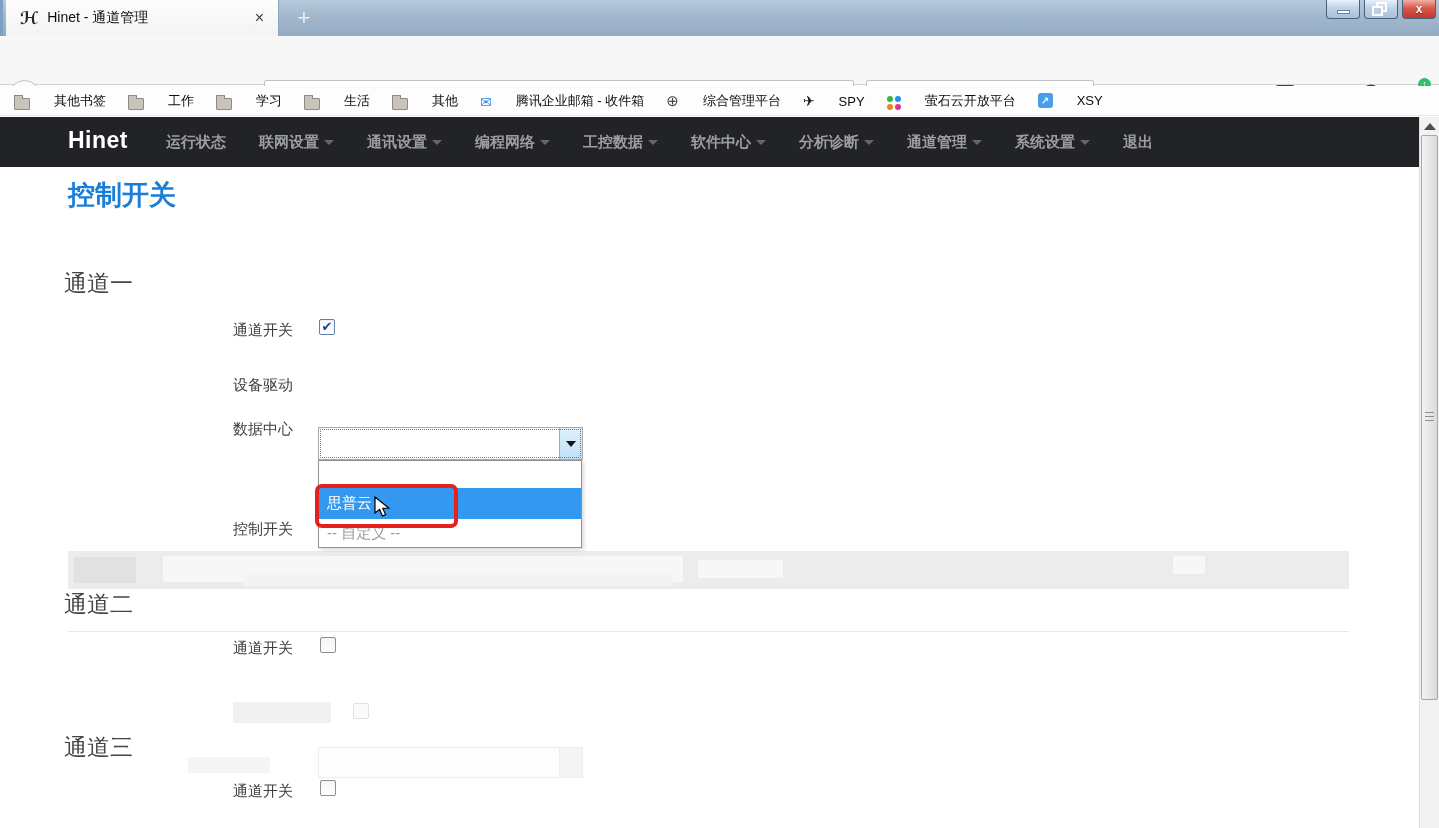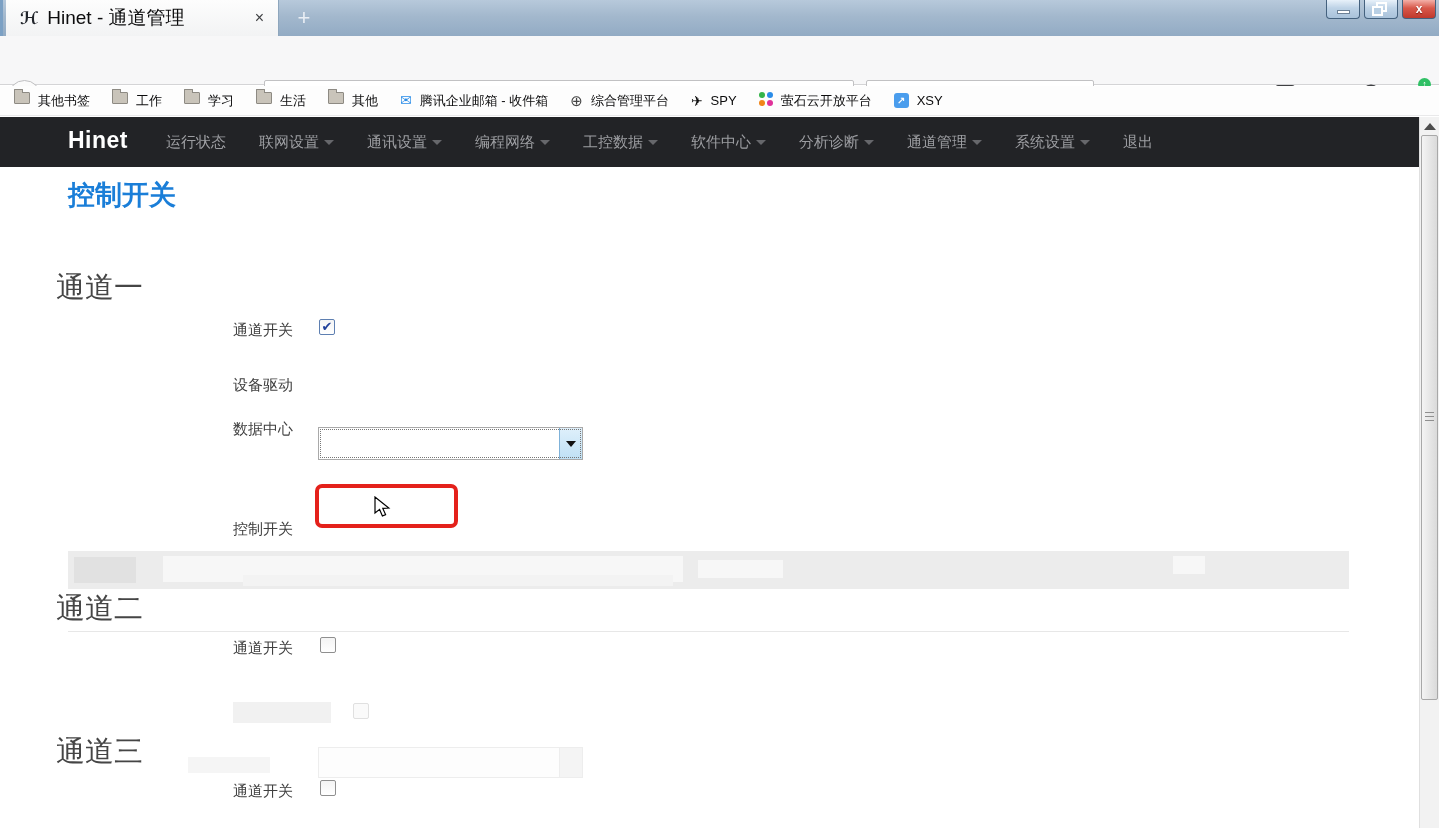--- a/index.html
+++ b/index.html
@@ -8,21 +8,21 @@
   #win { position:relative; width:1439px; height:828px; background:#fff; }
 
   
   .tabbar { position:absolute; left:0; top:0; width:1439px; height:36px;
     background:linear-gradient(180deg,#b7c9db 0%,#a3b8cd 45%,#92abc4 100%);
     border-left:3px solid #7ba0c4; }
   .tab { position:absolute; left:3px; top:0; width:273px; height:36px;
     background:linear-gradient(180deg,#fdfdfd,#f2f3f4); border-right:1px solid #8ea6bd;
     display:flex; align-items:center; padding:0 10px 0 14px; }
   .tab-favicon { font-size:17px; font-style:italic; font-weight:bold; color:#20242a; margin-right:9px; }
-  .tab-title { font-size:19px; color:#0c0c0d; flex:1; white-space:nowrap; overflow:hidden; }
+  .tab-title { font-size:14px; color:#0c0c0d; flex:1; white-space:nowrap; overflow:hidden; }
   .tab-close { font-size:16px; color:#3f4043; padding:0 4px; cursor:default; }
   .newtab { position:absolute; left:286px; top:5px; width:30px; height:28px; text-align:center;
     font-size:22px; line-height:26px; color:#e9eef4; }
   .winctl { position:absolute; right:3px; top:0; display:flex; gap:4px; }
   .winbtn { width:34px; height:19px; border:1px solid #44617e; border-top:none; border-radius:0 0 4px 4px;
     background:linear-gradient(180deg,#e8f1fa,#bdd2e6 45%,#a9c2da); position:relative; }
   .winbtn.close { background:linear-gradient(180deg,#f3b0a8,#d8584a 45%,#c0392c); }
   .glyph-min { position:absolute; left:10px; bottom:4px; width:13px; height:4px; background:#fff; border:1px solid #6d8196; }
   .glyph-close { color:#fff; font-weight:bold; font-size:12px; text-align:center; line-height:18px; display:block;
     text-shadow:0 1px 1px #7c1f16; }
@@ -53,44 +53,44 @@
   .mag { color:#7b7b7f; margin-right:7px; }
 
   .tbicons { position:absolute; right:14px; top:47px; display:flex; align-items:center; gap:21px; }
   .tbicon { width:22px; height:22px; display:flex; align-items:center; justify-content:center; position:relative; }
   .badge { position:absolute; top:-5px; right:-6px; width:13px; height:13px; background:#30c065; border-radius:50%;
     color:#fff; font-size:9px; line-height:13px; text-align:center; font-weight:bold; }
 
   
   .bmbar { position:absolute; left:0; top:86px; width:1439px; height:30px; background:#fdfdfd;
     display:flex; align-items:center; padding-left:14px; gap:22px; border-bottom:1px solid #e9e9ea; }
-  .bm { display:flex; align-items:flex-start; gap:8px; font-size:13px; color:#0c0c0d; white-space:nowrap; }
+  .bm { display:flex; align-items:flex-end; gap:24px; font-size:13px; color:#0c0c0d; white-space:nowrap; }
   .folder { width:16px; height:12px; background:#c9c4ba; border:1px solid #8d8a83; border-radius:1px; position:relative; }
   .folder::before { content:""; position:absolute; left:-1px; top:-4px; width:7px; height:3px; background:#c9c4ba;
     border:1px solid #8d8a83; border-bottom:none; border-radius:1px 1px 0 0; }
   .bm-mail { color:#2a8ce8; font-size:14px; font-weight:bold; }
   .bm-globe { color:#444; font-size:15px; }
   .bm-plane { color:#111; font-size:14px; }
   .dots4 { width:14px; height:14px; display:grid; grid-template-columns:6px 6px; grid-template-rows:6px 6px; gap:2px; }
   .dots4 i { border-radius:50%; display:block; }
   .bm-xsy { width:15px; height:15px; background:#4a9ded; border-radius:3px; color:#fff; font-size:10px;
     text-align:center; line-height:15px; font-weight:bold; }
 
   
   .sitenav { position:absolute; left:0; top:117px; width:1419px; height:50px; background:#222326; }
   .brand { position:absolute; left:68px; top:10px; color:#fff; font-size:23px; font-weight:bold; letter-spacing:.5px; }
   .menu { position:absolute; left:166px; top:0; height:50px; display:flex; align-items:center; gap:33px; }
-  .mitem { font-size:15px; color:#9d9ea2; white-space:nowrap; }
+  .mitem { font-size:15px; color:#9d9ea2; white-space:nowrap;font-weight:bold; }
   .caret { display:inline-block; margin-left:5px; width:0; height:0; border-left:5px solid transparent;
     border-right:5px solid transparent; border-top:5px solid #66676b; vertical-align:middle; }
 
   
   .ptitle { position:absolute; left:68px; top:177px; font-size:27px; font-weight:bold; color:#1a7ed8; }
   .pdesc { position:absolute; left:68px; top:219px; font-size:14.5px; color:#333; }
-  .h2 { position:absolute; left:56px; font-size:29px; color:#454545; font-weight:400; }
+  .h2 { position:absolute; left:64px; font-size:23px; color:#454545; font-weight:400; }
   .flabel { position:absolute; left:233px; font-size:15px; color:#404040; }
 
   .cbx { position:absolute; width:16px; height:16px; background:linear-gradient(180deg,#f4f4f4,#fff);
     border:1px solid #8f8f8f; border-radius:2px; font-size:13px; line-height:14px; text-align:center;
     color:#21409a; font-weight:bold; }
   .cbx.checked { border-color:#5e7fb1; }
   .cbx.ghost { border-color:#e0e0e0; background:#fafafa; color:transparent; }
 
   .sel { position:absolute; height:33px; background:#fff; border:1px solid #a9a9a9; display:flex; align-items:center; }
   .sel .sval { flex:1; font-size:15px; color:#6e6e6e; padding-left:9px; white-space:nowrap; overflow:hidden; }
@@ -324,20 +324,25 @@
   <div class="flabel" style="top:420px">数据中心</div>
   <div class="sel focused" style="left:318px; top:427px; width:265px">
     <span class="sval"></span>
     <span class="selbtn hover">
         <span class="arrow-dn"></span>
       </span>
   </div>
 
   <div class="flabel" style="top:520px">控制开关</div>
 
+  <div class="ddlist">
+    <div class="ddopt blank"></div>
+    <div class="ddopt hl">思普云</div>
+    <div class="ddopt muted">-- 自定义 --</div>
+  </div>
   <div class="redbox"></div>
   <svg class="cursor" width="17" height="23" viewBox="0 0 17 23">
     <path d="M1 1 L1 17 L5.6 13.4 L8.4 20 L11.6 18.6 L8.8 12.4 L14.8 12 Z" fill="#fff" stroke="#000" stroke-width="1.2"></path>
   </svg>
 
   <div class="grayband">
     <div class="gb" style="left:6px; top:6px; width:62px; height:26px; background:#e1e1e1"></div>
     <div class="gb" style="left:95px; top:5px; width:520px; height:26px"></div>
     <div class="gb" style="left:630px; top:9px; width:85px; height:18px"></div>
     <div class="gb" style="left:175px; top:24px; width:430px; height:11px; background:#f3f3f3"></div>

